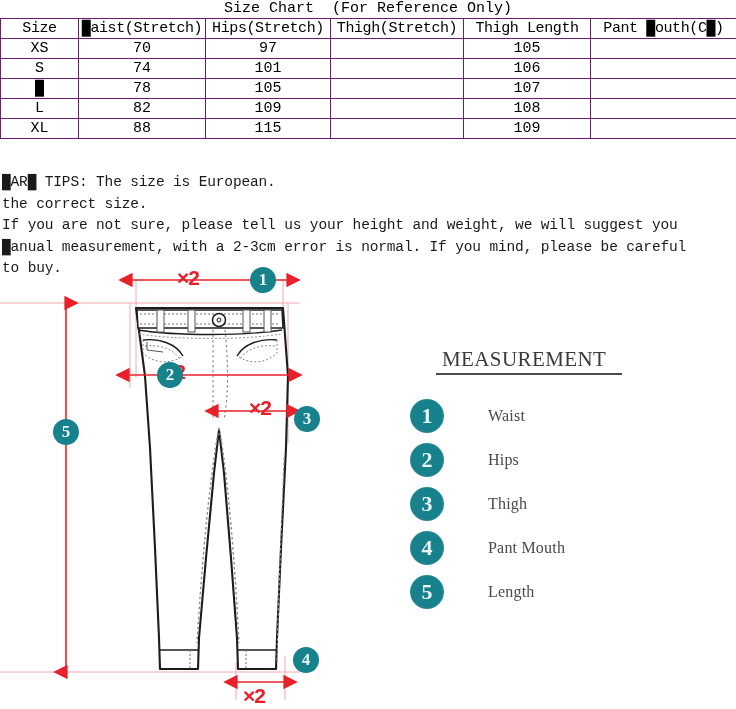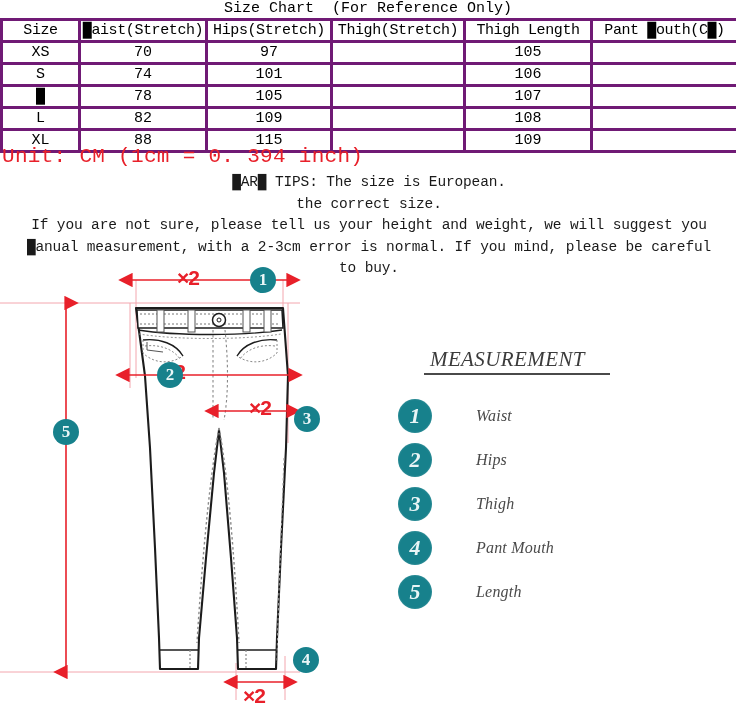--- a/index.html
+++ b/index.html
@@ -21,21 +21,21 @@
   }
 
   
   table.size-table {
     position: absolute; top: 18px; left: 0;
     width: 736px;
     border-collapse: collapse;
     table-layout: fixed;
   }
   table.size-table td, table.size-table th {
-    border: 3px solid #701a75;
+    border: 1px solid #701a75;
     text-align: center;
     font-weight: normal;
     font-size: 15px;
     line-height: 19px;
     height: 20px;
     color: #000;
     font-family: "Liberation Mono", "DejaVu Sans Mono", monospace;
     white-space: nowrap;
     overflow: hidden;
     padding: 0;
@@ -60,33 +60,33 @@
 
   
   .tips {
     position: absolute; left: 2px; top: 172px;
     width: 734px;
     font-size: 14.5px;
     line-height: 21.5px;
     color: #1a1a1a;
     letter-spacing: -0.15px;
   }
-  .tips div { white-space: pre; text-align: center; }
+  .tips div { white-space: pre; }
 
   
   .diagram {
     position: absolute; left: 0; top: 258px;
     width: 400px; height: 451px;
   }
   .diagram svg { display: block; }
 
   
   .legend {
-    position: absolute; left: 388px; top: 335px;
-    width: 336px; height: 290px; font-style: italic;
+    position: absolute; left: 400px; top: 335px;
+    width: 336px; height: 290px;
   }
   .legend-title {
     position: absolute; left: 42px; top: 12px;
     font-family: "Liberation Serif", "DejaVu Serif", serif;
     font-size: 21px; line-height: 24px;
     color: #3b3b3b;
     letter-spacing: 0.4px;
     white-space: pre;
   }
   .legend-title-underline {
@@ -197,21 +197,20 @@
         <td class="sizecell">XL</td>
         <td>88</td>
         <td>115</td>
         <td></td>
         <td>109</td>
         <td></td>
       </tr>
     </tbody>
   </table>
 
-  <div class="unit-line">Unit: CM (1cm = 0. 394 inch)</div>
 
   <div class="tips">
     <div>█AR█ TIPS: The size is European.</div>
     <div>the correct size.</div>
     <div>If you are not sure, please tell us your height and weight, we will suggest you</div>
     <div>█anual measurement, with a 2-3cm error is normal. If you mind, please be careful</div>
     <div>to buy.</div>
   </div>
 
   <div class="diagram">

